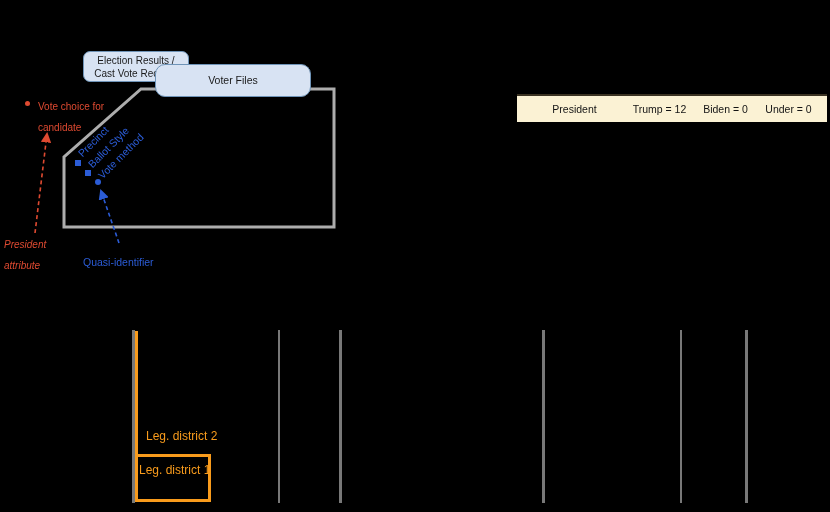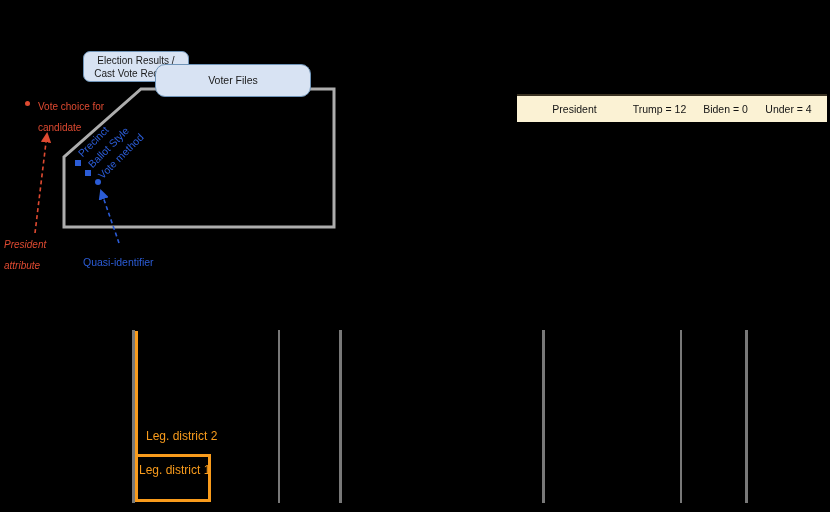--- a/index.html
+++ b/index.html
@@ -82,21 +82,21 @@
   <div id="blue-dot" class="blue-bullet"></div>
   <div id="rot-precinct" class="rot-label blue-text">Precinct</div>
   <div id="rot-ballot" class="rot-label blue-text">Ballot Style</div>
   <div id="rot-method" class="rot-label blue-text">Vote method</div>
   <div id="quasi-label" class="abs blue-text">Quasi-identifier</div>
 
   <div id="results-table" class="abs">
     <div class="cell">President</div>
     <div class="cell">Trump = 12</div>
     <div class="cell">Biden = 0</div>
-    <div class="cell">Under = 4</div>
+    <div class="cell">Under = 0</div>
   </div>
 
   <div id="axis-lines">
       <div class="axis-line" style="left: 132px; width: 3px;"></div>
       <div class="axis-line" style="left: 278px; width: 2px;"></div>
       <div class="axis-line" style="left: 339px; width: 2.5px;"></div>
       <div class="axis-line" style="left: 542px; width: 2.5px;"></div>
       <div class="axis-line" style="left: 680px; width: 2px;"></div>
       <div class="axis-line" style="left: 745px; width: 2.5px;"></div>
     </div>

